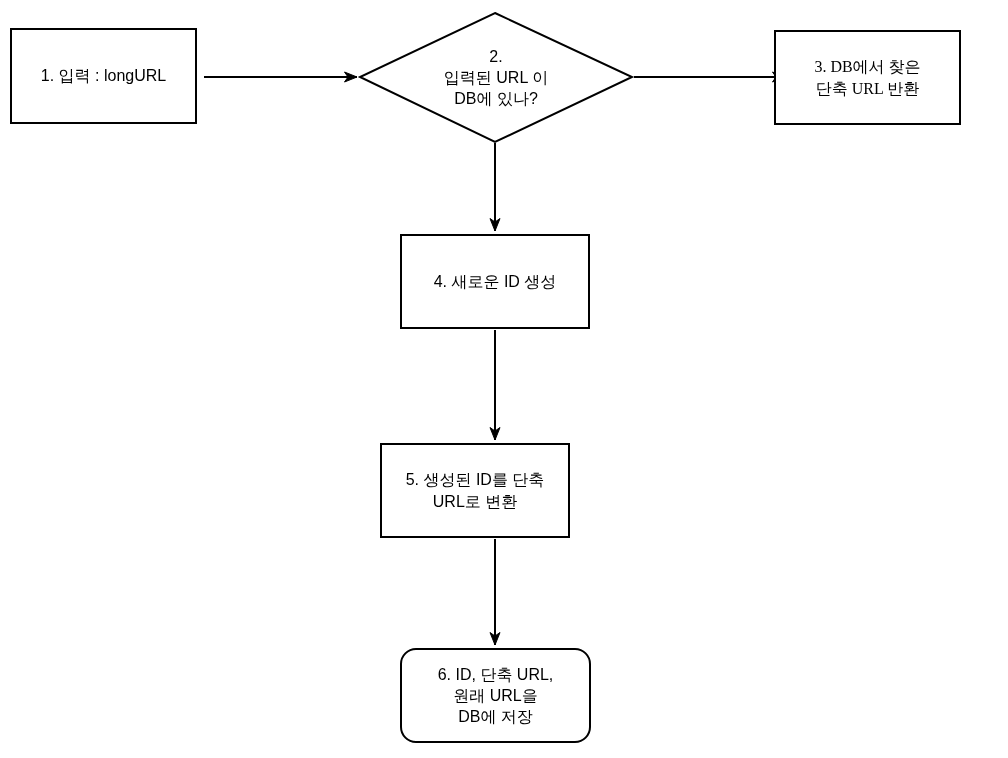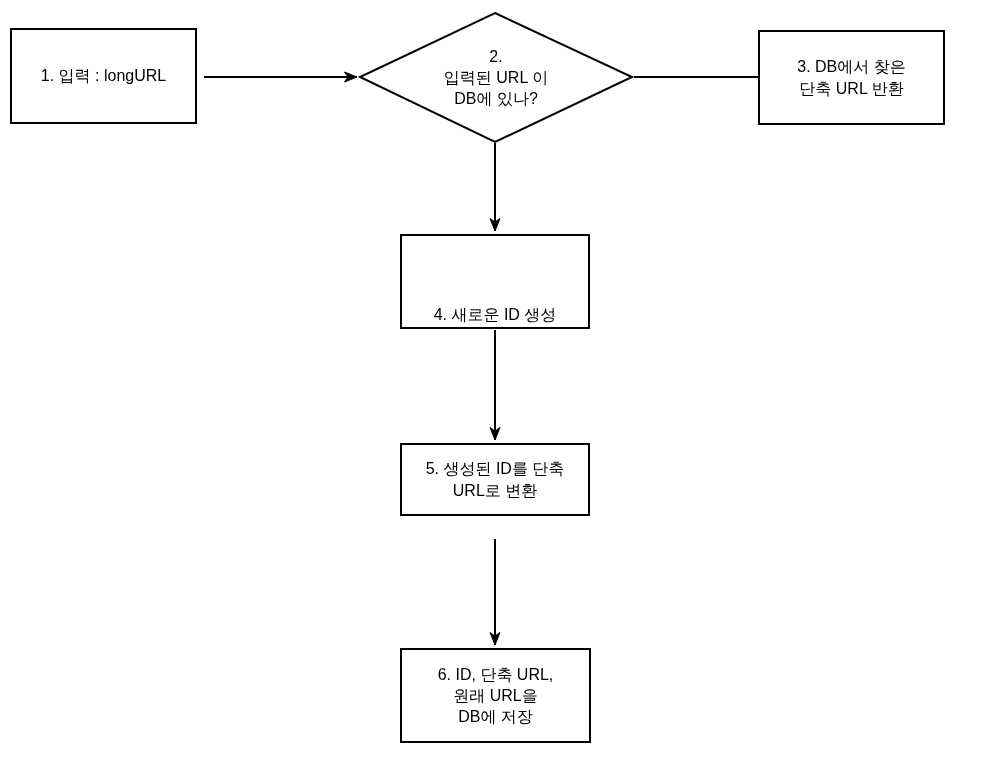--- a/index.html
+++ b/index.html
@@ -79,33 +79,33 @@
   <div class="flow-node" style="left:10px; top:28px; width:187px; height:96px;">
     <span class="node-label">1. 입력 : longURL</span>
   </div>
 
   <div class="diamond-label-wrap" style="left:385px; top:30px; width:222px; height:95px;">
     <span class="node-label">2.
 입력된 URL 이
 DB에 있나?</span>
   </div>
 
-  <div class="flow-node" style="left:758px; top:30px; width:187px; height:95px;">
+  <div class="flow-node" style="left:774px; top:30px; width:187px; height:95px;font-family:Liberation Serif, serif;">
     <span class="node-label">3. DB에서 찾은
 단축 URL 반환</span>
   </div>
 
-  <div class="flow-node" style="left:400px; top:234px; width:190px; height:95px;align-items:flex-end;">
+  <div class="flow-node" style="left:400px; top:234px; width:190px; height:95px;">
     <span class="node-label">4. 새로운 ID 생성</span>
   </div>
 
-  <div class="flow-node" style="left:400px; top:443px; width:190px; height:73px;">
+  <div class="flow-node" style="left:380px; top:443px; width:190px; height:95px;">
     <span class="node-label">5. 생성된 ID를 단축
 URL로 변환</span>
   </div>
 
-  <div class="flow-node" style="left:400px; top:648px; width:191px; height:95px;">
+  <div class="flow-node" style="left:400px; top:648px; width:191px; height:95px;border-radius:16px;">
     <span class="node-label">6. ID, 단축 URL,
 원래 URL을
 DB에 저장</span>
   </div>
 
 </div>
 
 </body></html>

